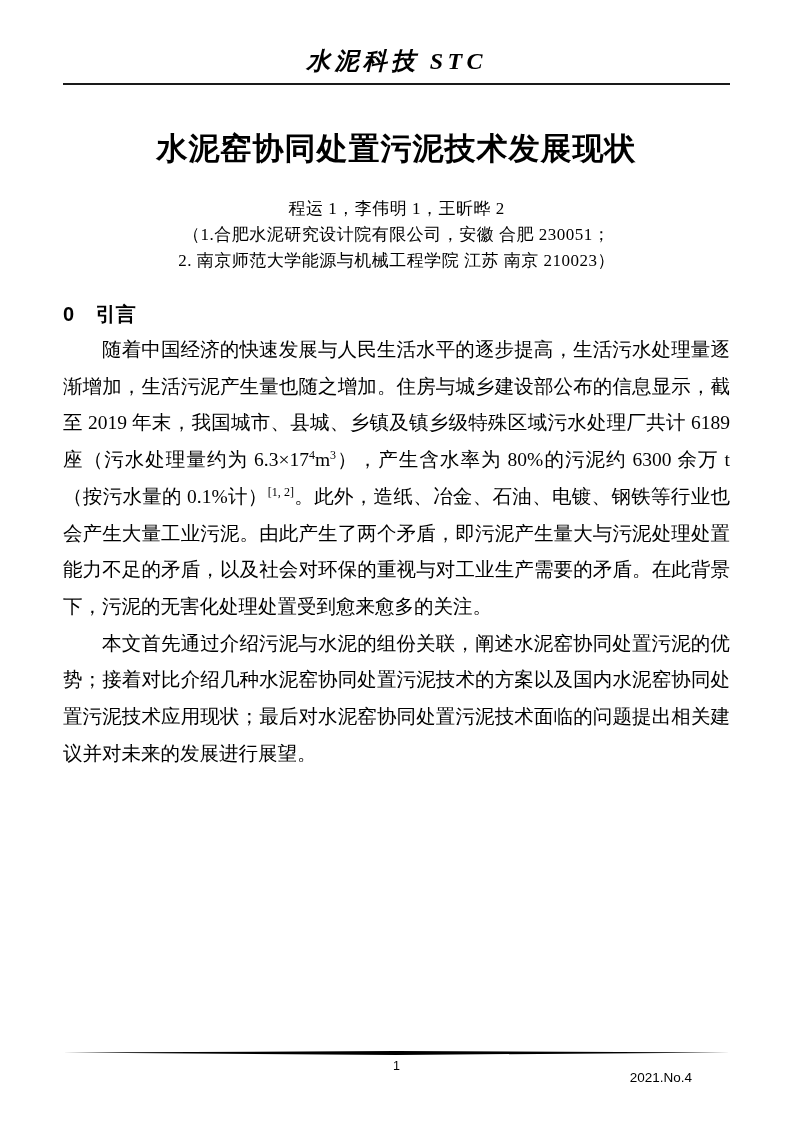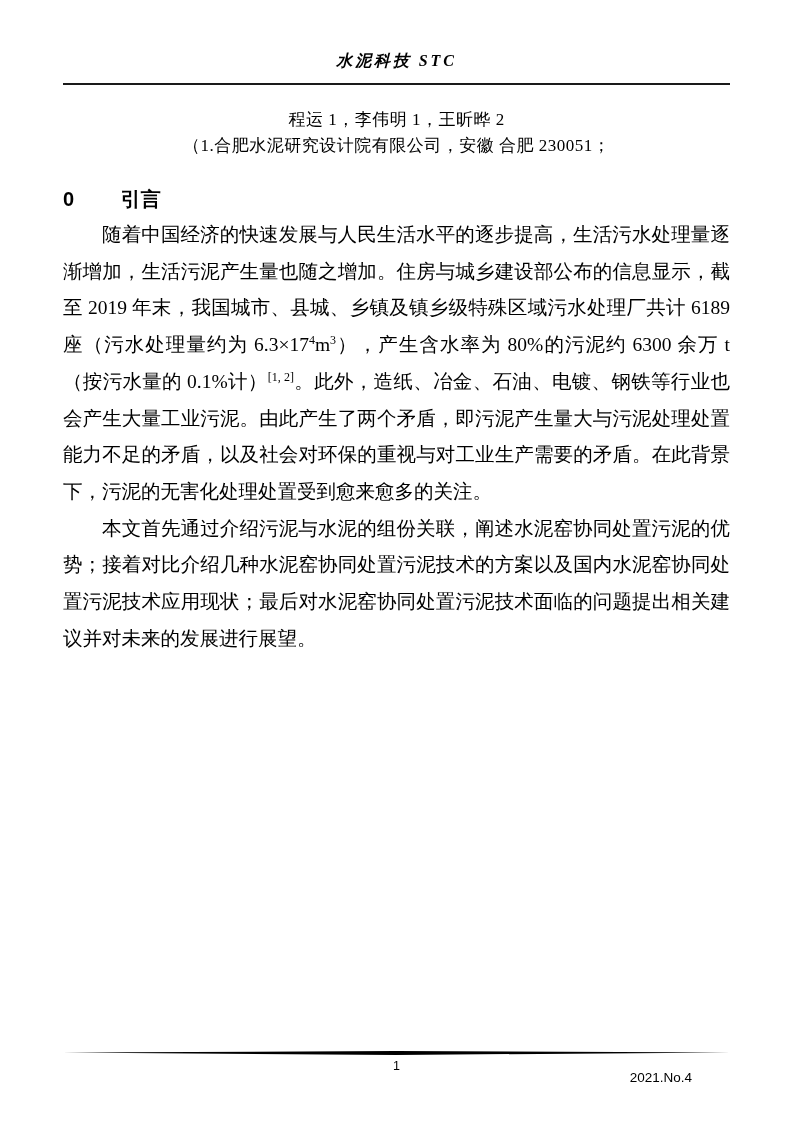--- a/index.html
+++ b/index.html
@@ -21,59 +21,59 @@
     height: 1122px;
     box-sizing: border-box;
     padding: 48px 63px 0 63px;
   }
   
   .journal-head {
     text-align: center;
     font-family: "Liberation Serif", "DejaVu Serif", serif;
     font-style: italic;
     font-weight: 700;
-    font-size: 16px;
+    font-size: 24px;
     line-height: 26px;
     letter-spacing: 0.18em;
   }
   .head-rule {
     margin-top: 9px;
     height: 2px;
     background: #1a1a1a;
   }
   
   .article-title {
     margin-top: 45px;
     text-align: center;
     font-family: "Liberation Sans", "DejaVu Sans", sans-serif;
     font-weight: 700;
     font-size: 31px;
     line-height: 38px;
     letter-spacing: 1px;
   }
   .author-block {
-    margin-top: 22px;
+    margin-top: 28px;
     text-align: center;
     font-size: 17px;
     line-height: 26px;
     letter-spacing: 0.5px;
   }
   .author-block .affiliation {
     font-size: 17px;
   }
   
   .section-heading {
     margin-top: 27px;
     font-family: "Liberation Sans", "DejaVu Sans", sans-serif;
     font-weight: 700;
     font-size: 20px;
     line-height: 26px;
   }
   .section-heading .sec-num { display: inline-block; }
-  .section-heading .sec-title { display: inline-block; margin-left: 41px; }
+  .section-heading .sec-title { display: inline-block; margin-left: 16px; }
   
   .body-text {
     margin-top: 5px;
     font-size: 19.5px;
     line-height: 36.7px;
     text-align: justify;
     text-justify: inter-character;
   }
   .body-text p {
     margin: 0;
@@ -109,24 +109,26 @@
 </style>
 </head>
 <body>
 
 <div class="page">
 
   <div class="journal-head">水泥科技 STC</div>
 
   <div class="head-rule"></div>
 
+  <h1 class="article-title" style="margin:45px 0 0 0;">水泥窑协同处置污泥技术发展现状</h1>
 
   <div class="author-block">
     <div>程运 1，李伟明 1，王昕晔 2</div>
     <div class="affiliation">（1.合肥水泥研究设计院有限公司，安徽 合肥 230051；</div>
+    <div class="affiliation">2. 南京师范大学能源与机械工程学院 江苏 南京 210023）</div>
   </div>
 
   <div class="section-heading">
     <span class="sec-num">0</span>
     <span class="sec-title">引言</span>
   </div>
 
   <div class="body-text">
       <p><span>随着中国经济的快速发展与人民生活水平的逐步提高，生活污水处理量逐渐增加，生活污泥产生量也随之增加。住房与城乡建设部公布的信息显示，截至 2019 年末，我国城市、县城、乡镇及镇乡级特殊区域污水处理厂共计 6189 座（污水处理量约为 6.3×17</span><sup>4</sup><span>m</span><sup>3</sup><span>），产生含水率为 80%的污泥约 6300 余万 t（按污水量的 0.1%计）</span><sup>[1, 2]</sup><span>。此外，造纸、冶金、石油、电镀、钢铁等行业也会产生大量工业污泥。由此产生了两个矛盾，即污泥产生量大与污泥处理处置能力不足的矛盾，以及社会对环保的重视与对工业生产需要的矛盾。在此背景下，污泥的无害化处理处置受到愈来愈多的关注。</span></p>
       <p><span>本文首先通过介绍污泥与水泥的组份关联，阐述水泥窑协同处置污泥的优势；接着对比介绍几种水泥窑协同处置污泥技术的方案以及国内水泥窑协同处置污泥技术应用现状；最后对水泥窑协同处置污泥技术面临的问题提出相关建议并对未来的发展进行展望。</span></p>

